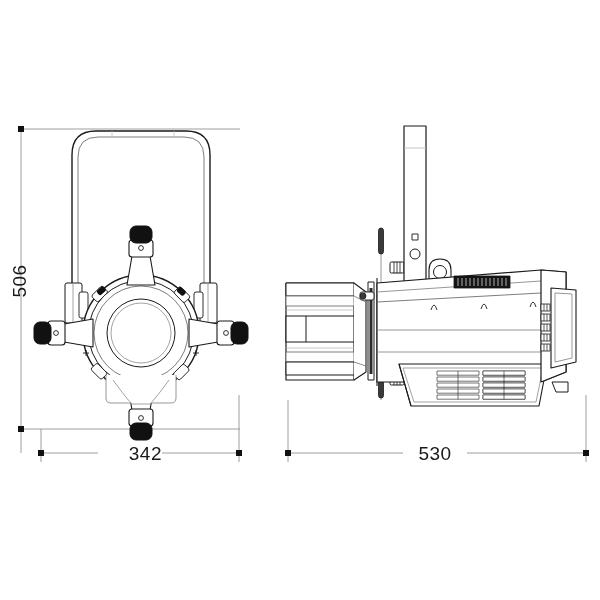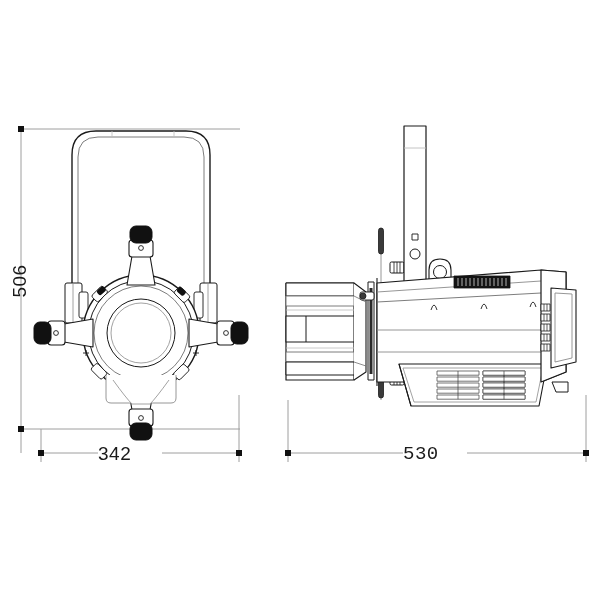--- a/index.html
+++ b/index.html
@@ -29,27 +29,27 @@
     font-family: "Liberation Sans", sans-serif;
     font-size: 19px;
     color: #1a1a1a;
     letter-spacing: 0.5px;
     white-space: nowrap;
   }
   #dim-h-left-text {
     left: 98px;
     top: 443px;
     width: 64px;
-    text-align: left;
+    text-align: right;
   }
   #dim-h-right-text {
     left: 403px;
     top: 443px;
     width: 64px;
-    font-family: Liberation Mono, monospace;
+    text-align: center;
   }
   #dim-v-text {
     left: -12px;
     top: 270px;
     width: 64px;
     text-align: center;
     transform: rotate(-90deg);
     transform-origin: 50% 50%;
   }
 </style>

